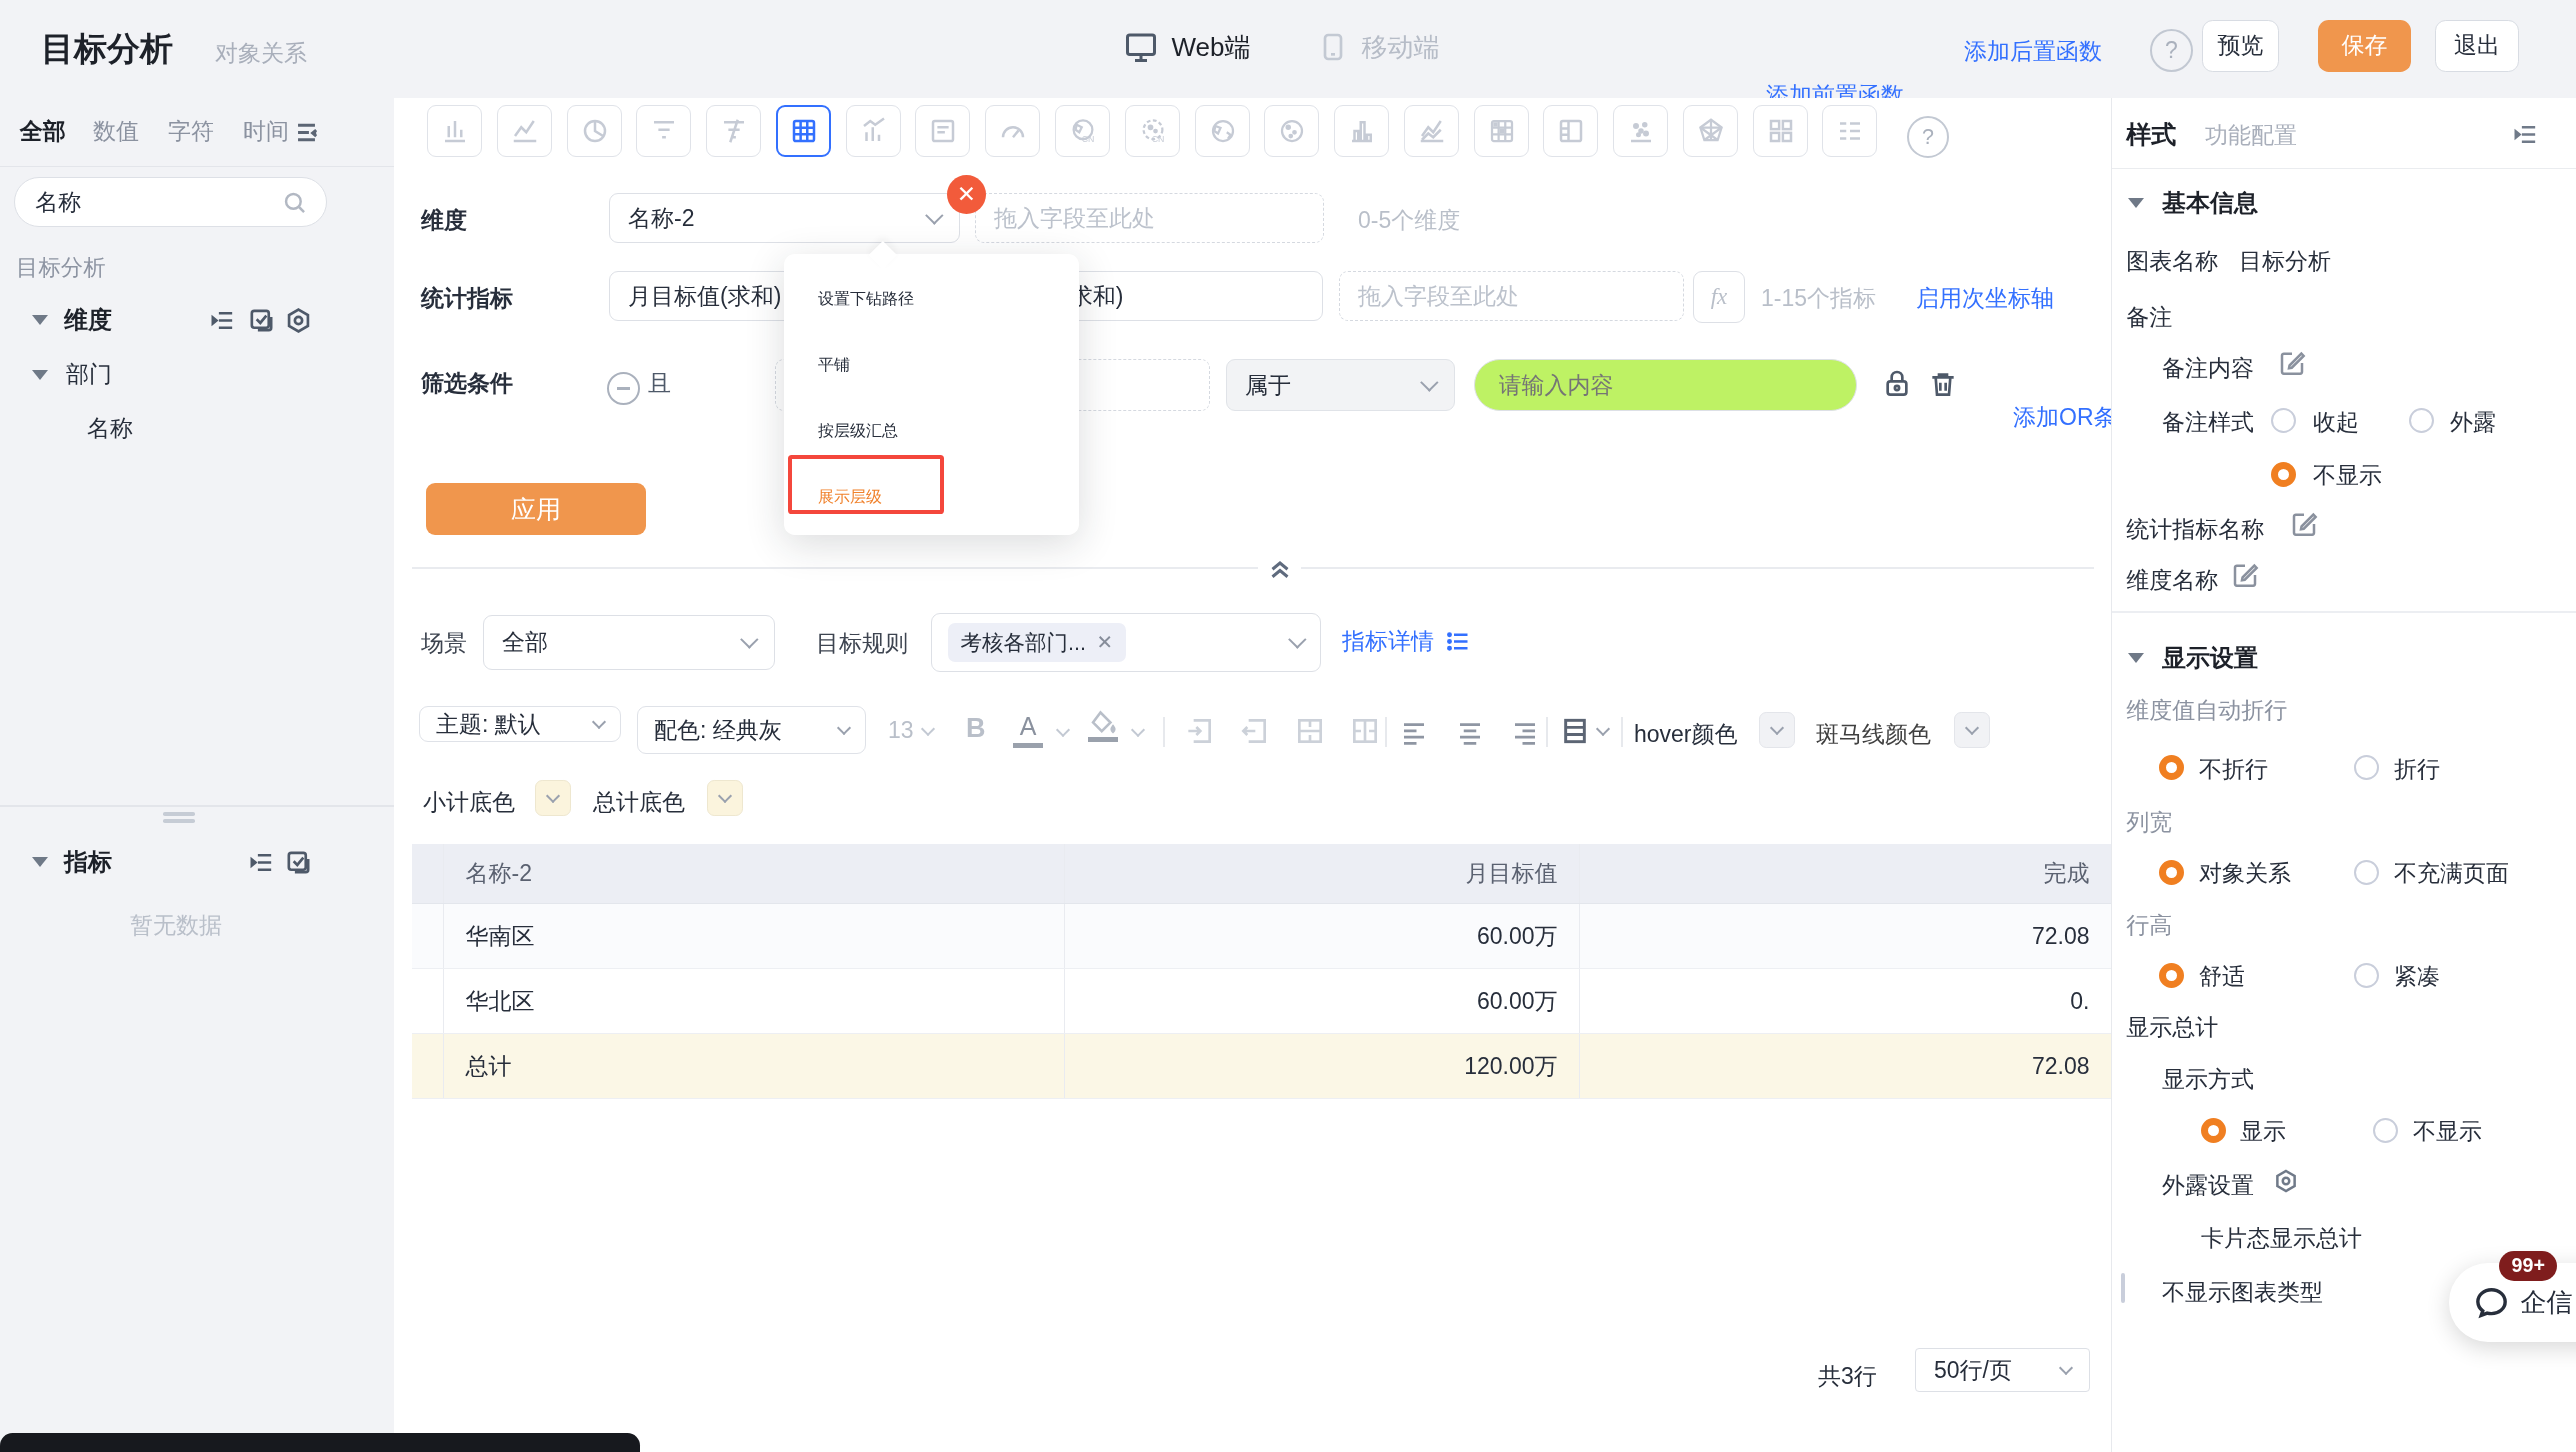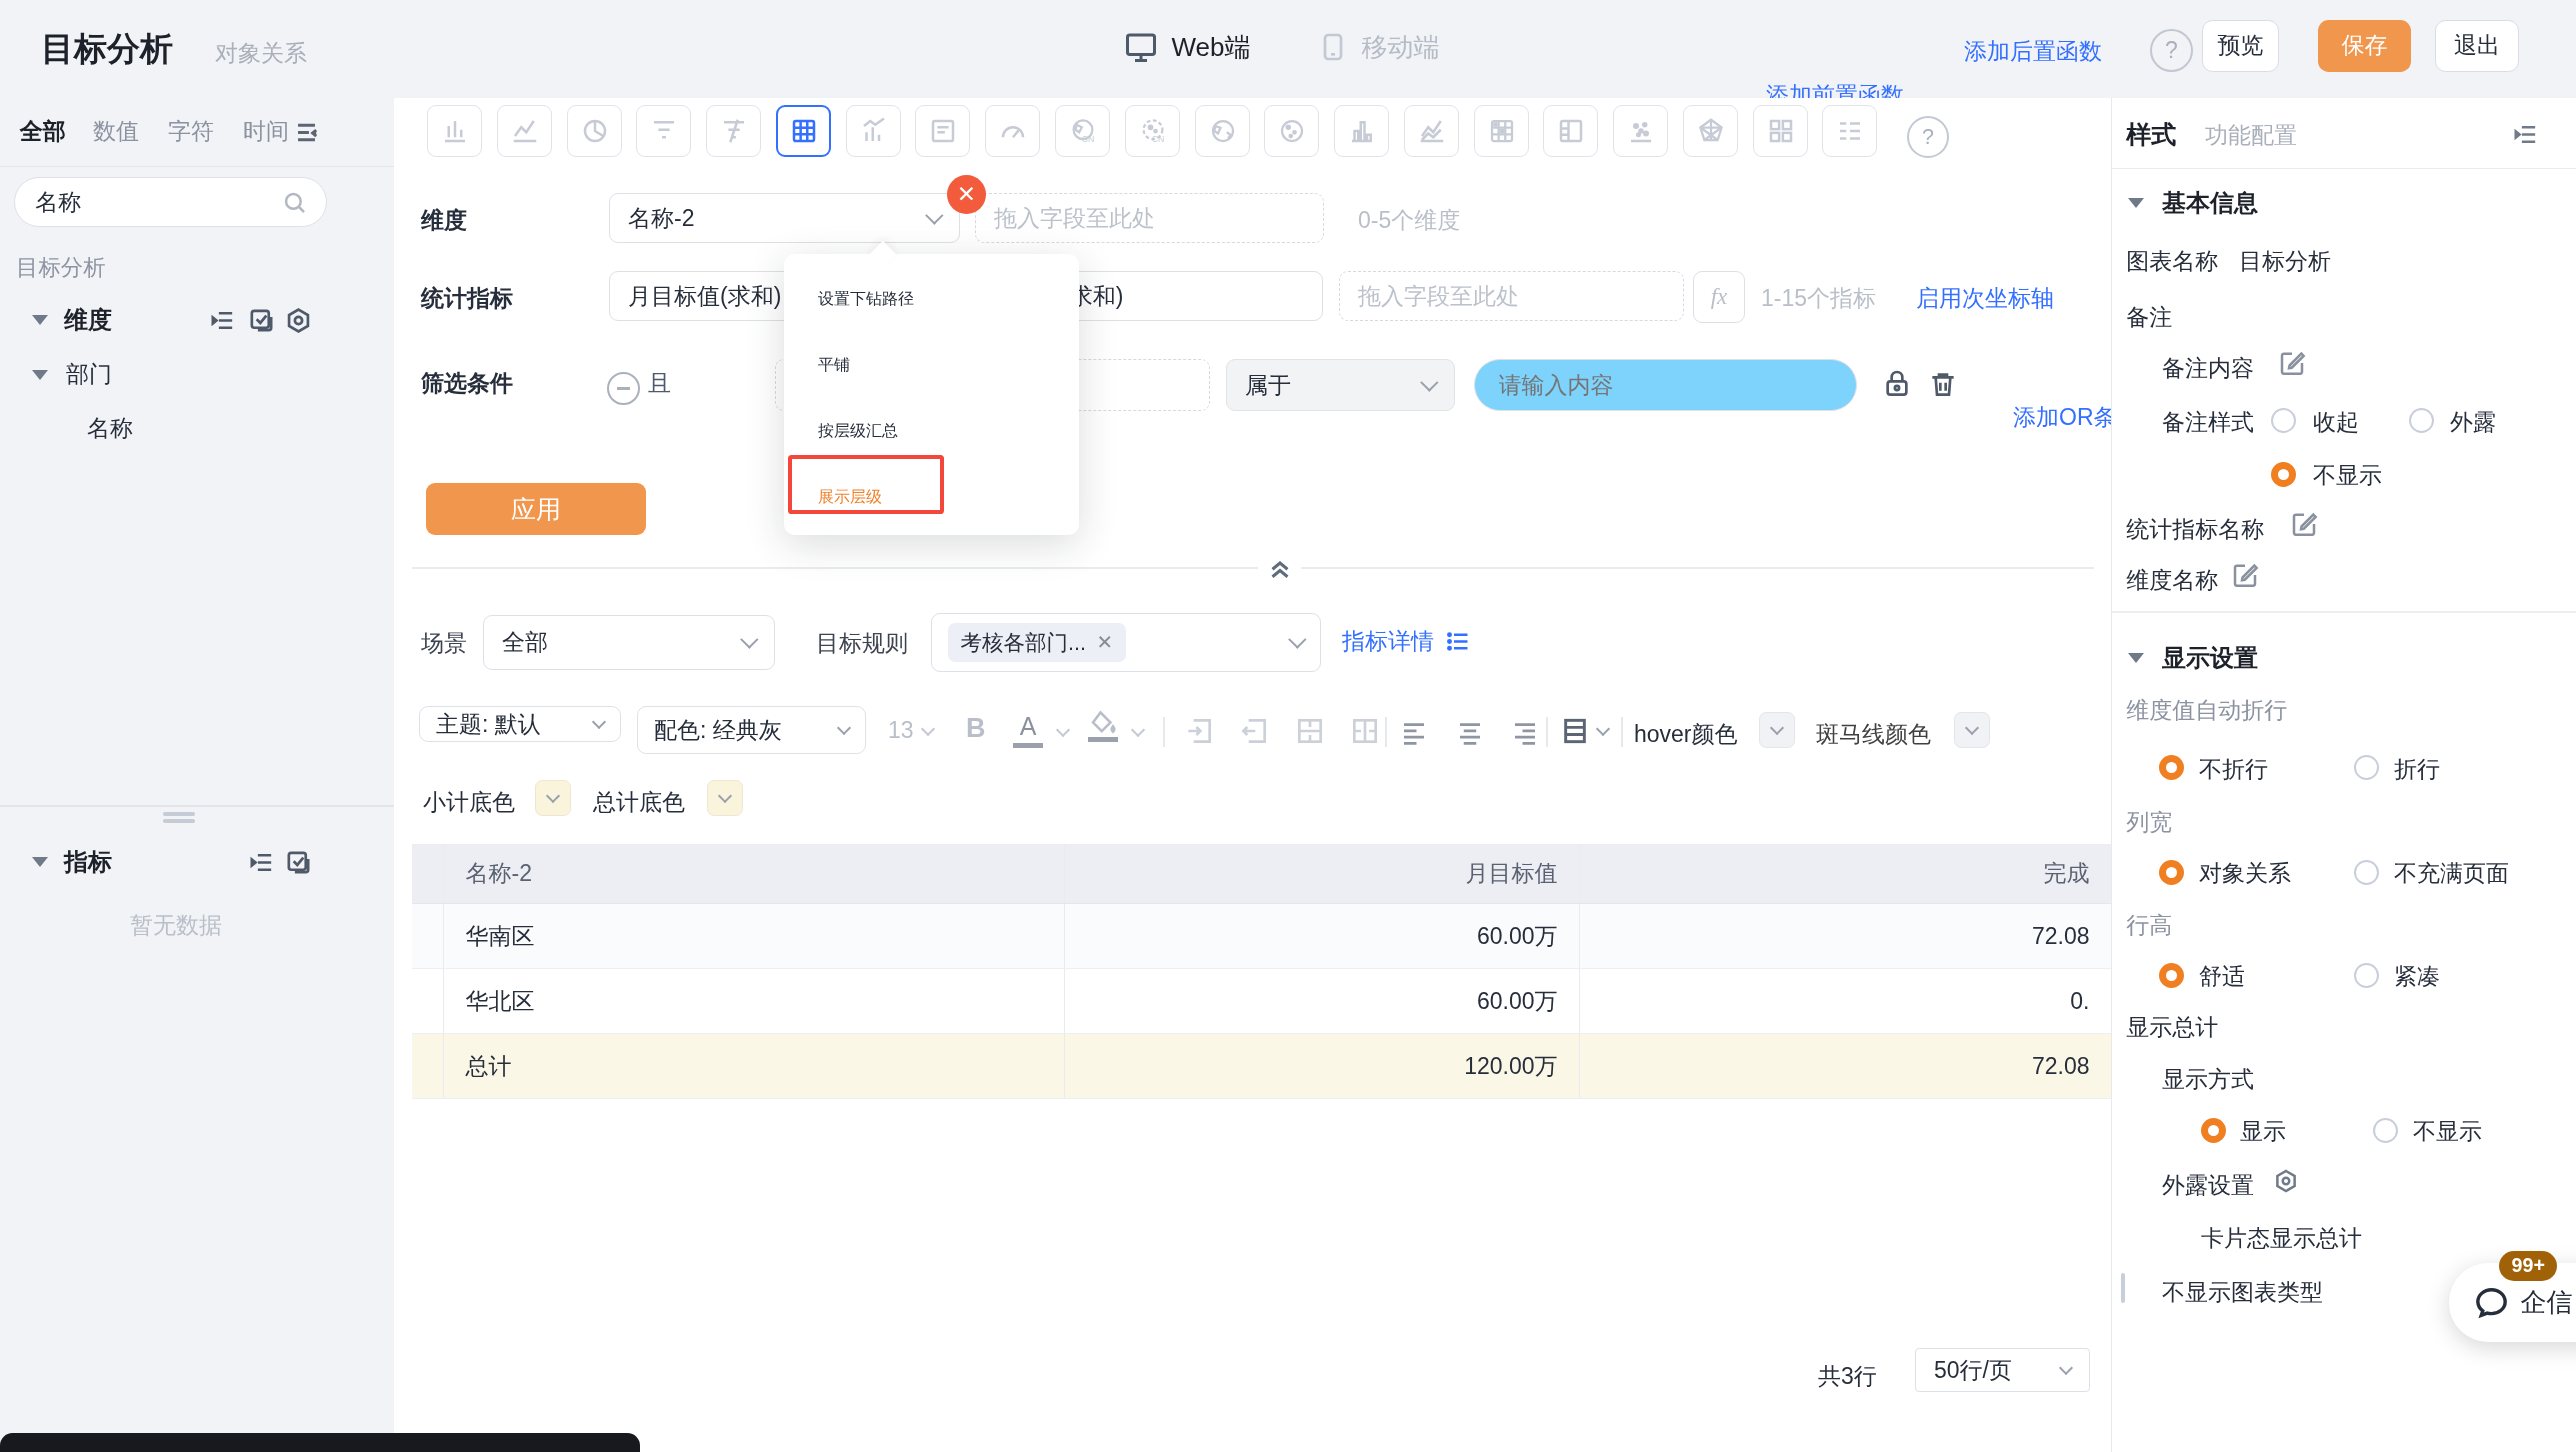--- a/index.html
+++ b/index.html
@@ -330,21 +330,21 @@
     <div class="abs bold" style="left:27px;top:270px;color:#272e3b;">筛选条件</div>
     <div class="abs row" style="left:213px;top:274px;width:29px;height:29px;border:2.2px solid #aab1bd;border-radius:50%;justify-content:center;color:#aab1bd;">
         <span style="width:12.5px;height:2.7px;background:#aab1bd;"></span>
       </div>
     <div class="abs mid" style="left:254px;top:270px;">且</div>
     <div class="abs dashed" style="left:381px;top:261px;width:435px;height:52px;"></div>
     <div class="abs row" style="left:832px;top:261px;width:229px;height:52px;background:#f2f3f5;border:1.8px solid #e0e3e8;border-radius:9px;padding:0 18px;box-sizing:border-box;">
       <span style="flex:1;color:#272e3b;">属于</span>
       <span class="chev"></span>
     </div>
-    <div class="abs row" style="left:1080px;top:261px;width:383px;height:52px;background:#7dd3fc;border:1.8px solid #dde0e6;border-radius:26px;padding:0 21.5px;box-sizing:border-box;">
+    <div class="abs row" style="left:1080px;top:261px;width:383px;height:52px;background:#bef264;border:1.8px solid #dde0e6;border-radius:26px;padding:0 21.5px;box-sizing:border-box;">
       <input style="border: none; outline: none; flex: 1 1 0%; font-size: 23px; font-family: inherit; background: transparent; min-width: 0px; color: rgb(39, 46, 59);" placeholder="请输入内容">
     </div>
     <span class="abs" style="left:1487px;top:270px;">
       <svg width="32" height="32" viewBox="0 0 24 24" fill="none" stroke="#4e5969" stroke-width="2">
           <rect x="5" y="10" width="14" height="10" rx="2"></rect>
           <path d="M8 10V7a4 4 0 0 1 8 0v3"></path>
           <circle cx="12" cy="15" r="1.6"></circle>
         </svg>
     </span>
     <span class="abs" style="left:1533px;top:270px;">
@@ -632,20 +632,20 @@
   </div>
 
   <div class="abs row" style="left:2449px;top:1263px;width:197px;height:79px;background:#fff;border-radius:39px;
        box-shadow:0 5.4px 23px rgba(0,0,0,.16);padding-left:21.5px;box-sizing:border-box;gap:9px;z-index:40;">
     <span>
       <svg width="41" height="41" viewBox="0 0 24 24" fill="none" stroke="#272e3b" stroke-width="2">
           <path d="M20 11.5a8 7 0 0 1-8.2 7 9 9 0 0 1-2.3-.3L6 19.5l.9-2.6A7 7 0 0 1 4 11.5a8 7 0 0 1 16 0z"></path>
         </svg>
     </span>
     <span style="font-size:26px;color:#272e3b;">企信</span>
-    <span class="abs" style="left:50px;top:-12.5px;background:#a16207;color:#fff;font-size:19.7px;font-weight:bold;
+    <span class="abs" style="left:50px;top:-12.5px;background:#7f1d1d;color:#fff;font-size:19.7px;font-weight:bold;
           border-radius:18px;padding:3.6px 12.5px;">99+</span>
   </div>
 
   <div class="abs" style="left:0;top:1433px;width:640px;height:19.7px;background:#17191e;border-radius:12.5px 12.5px 0 0;"></div>
 
 </div>
 
 
 </body></html>

